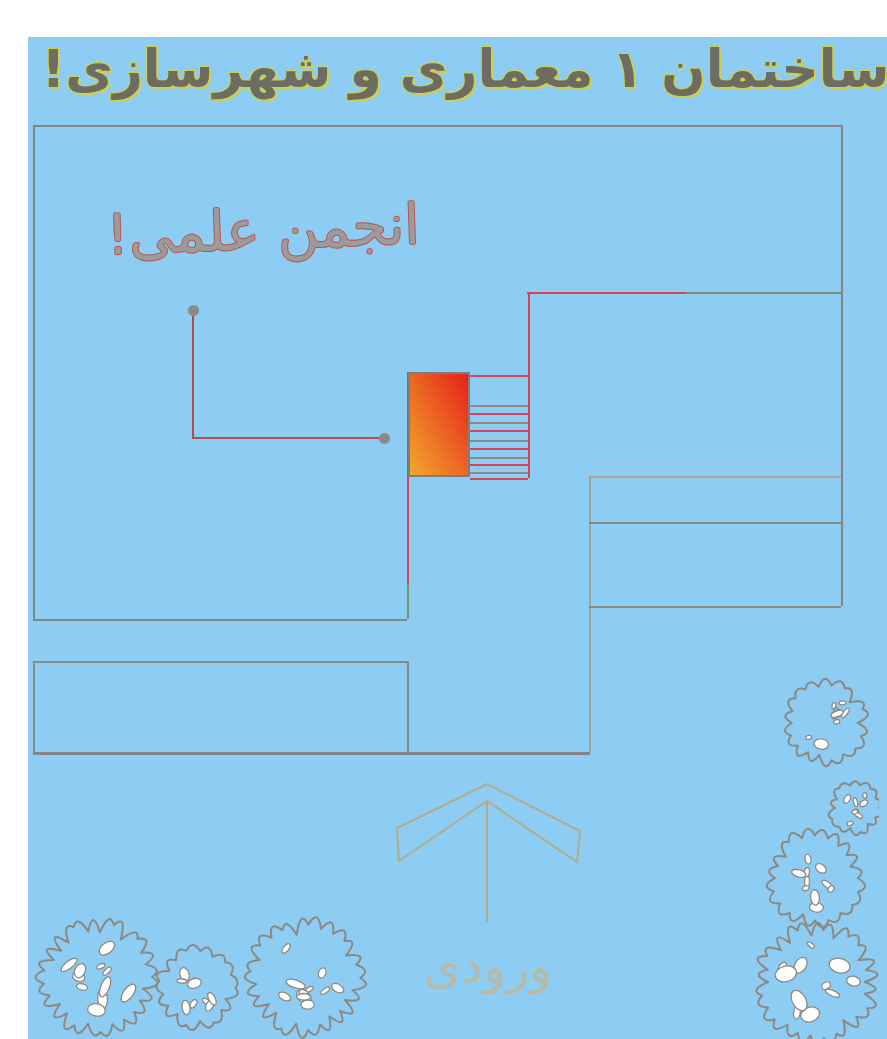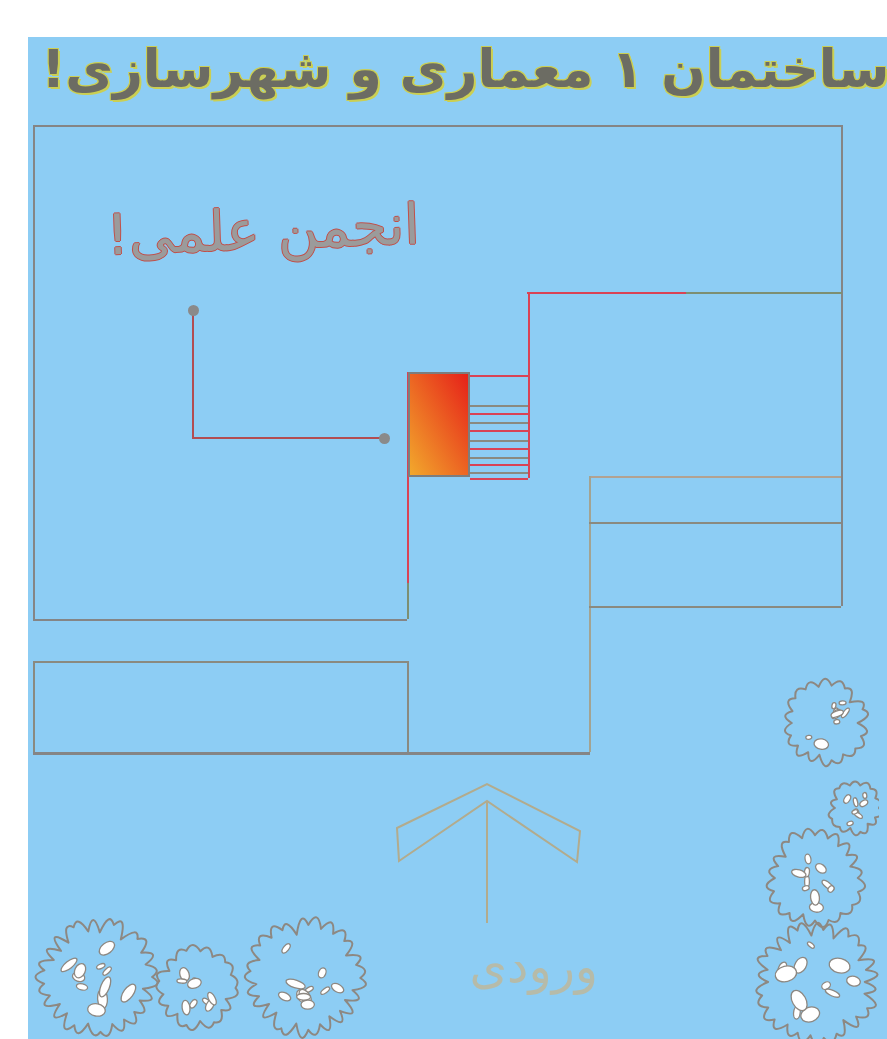--- a/index.html
+++ b/index.html
@@ -9,21 +9,21 @@
   .layer{position:absolute;left:0;top:0;width:100%;height:100%;}
   .wall{position:absolute;}
   #title{position:absolute;left:0;top:2px;width:100%;text-align:center;direction:rtl;
          font-size:52px;font-weight:bold;letter-spacing:1px;
          text-shadow:2px 2px 0 var(--title-out),-1px -1px 0 var(--title-out),
                      1px -1px 0 var(--title-out),-1px 1px 0 var(--title-out);}
   #assoc-label{position:absolute;left:40px;top:160px;width:390px;text-align:center;direction:rtl;
          font-size:56px;transform:rotate(-2deg);
          text-shadow:1px 0 0 var(--label-out),-1px 0 0 var(--label-out),
                      0 1px 0 var(--label-out),0 -1px 0 var(--label-out);}
-  #entrance-label{position:absolute;left:350px;top:901px;width:220px;text-align:right;direction:rtl;
+  #entrance-label{position:absolute;left:350px;top:901px;width:220px;text-align:center;direction:rtl;
          font-size:48px;}
   #room{position:absolute;border:2px solid #7d7d7d;}
   .dot{position:absolute;width:11px;height:11px;border-radius:50%;}
   svg{position:absolute;left:0;top:0;}
 </style>
 </head>
 <body>
 
 <div id="page">
   <div id="canvas" style="background: rgb(141, 205, 244); padding-left: 24px;">

